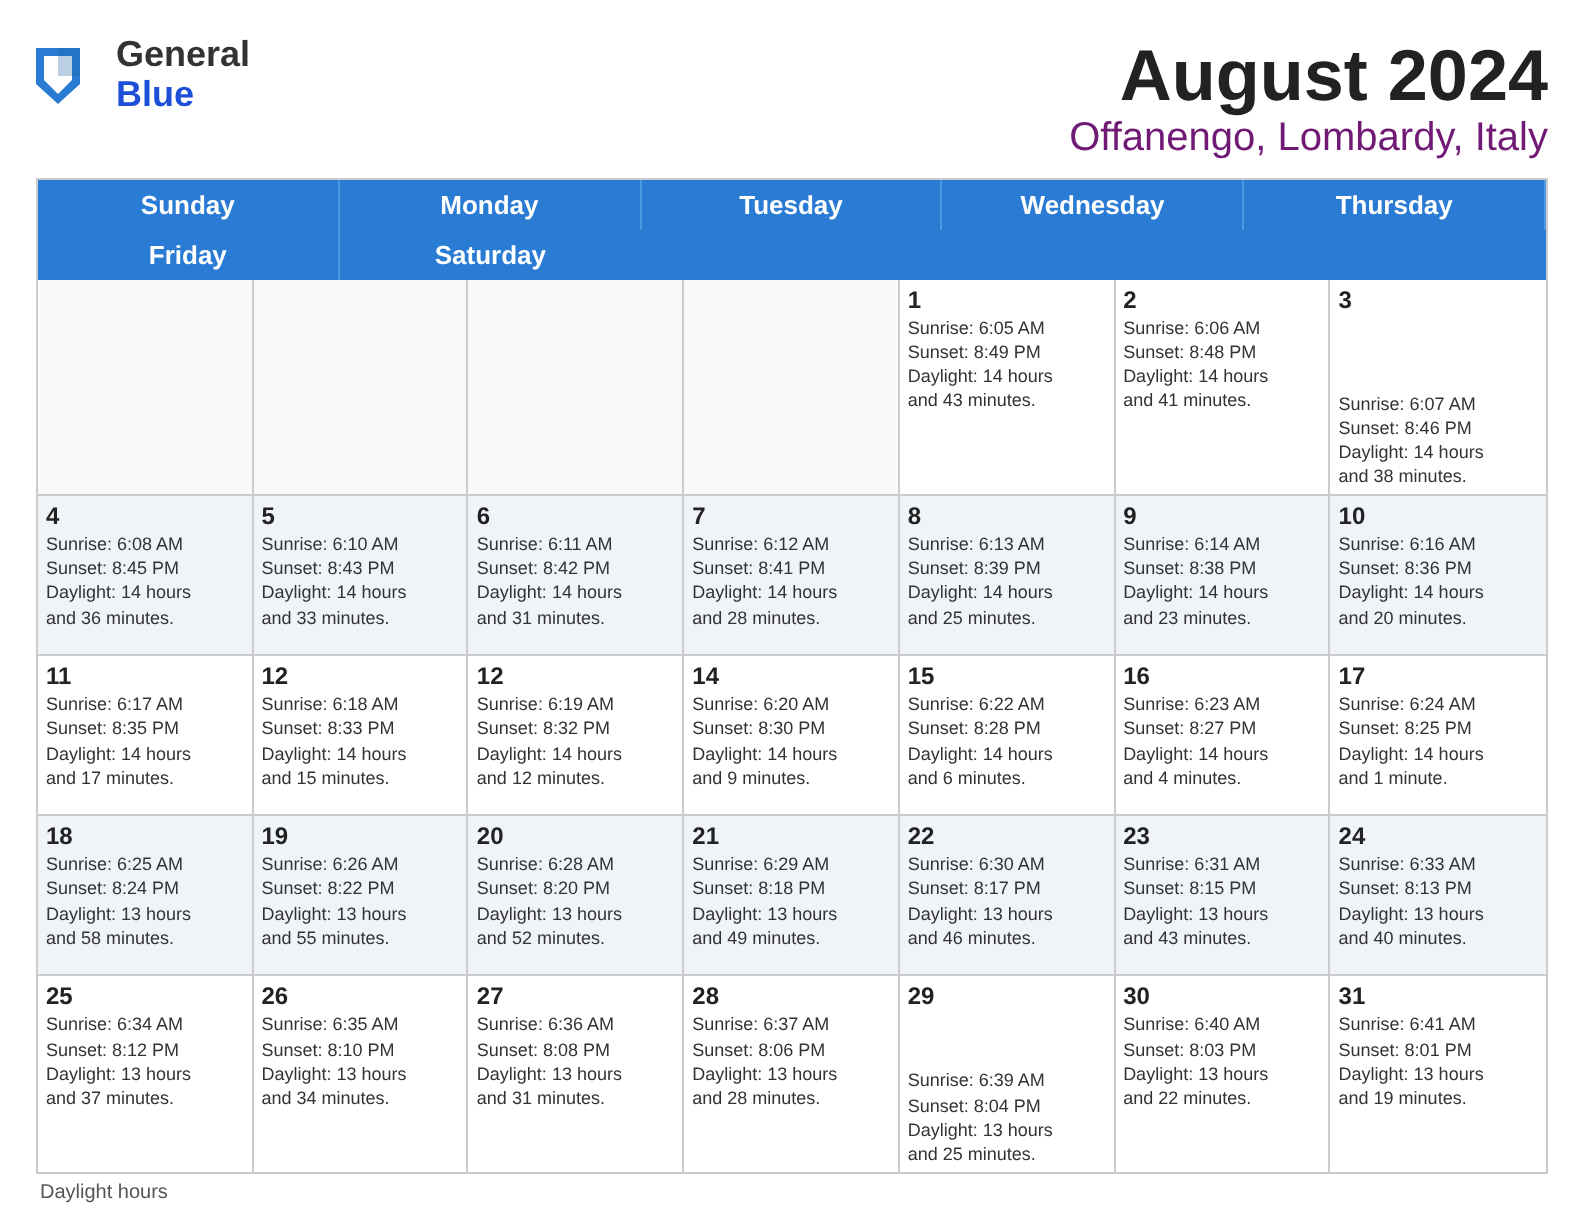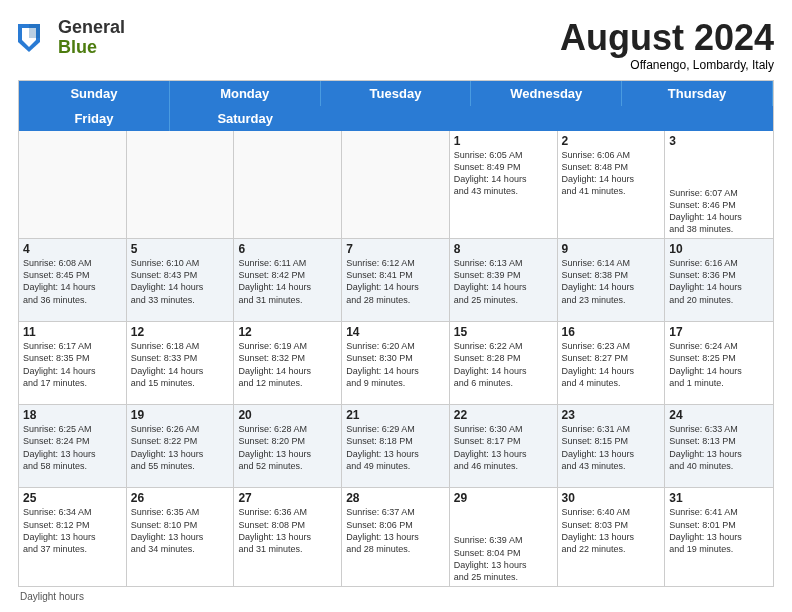--- a/index.html
+++ b/index.html
@@ -34,39 +34,39 @@
       line-height: 1.1;
     }
     .logo-general {
       font-size: 18px;
       font-weight: bold;
       color: #333;
     }
     .logo-blue {
       font-size: 18px;
       font-weight: bold;
-      color: #4d7c0f;
+      color: #1d4ed8;
     }
     .logo-icon {
       width: 22px;
       height: 28px;
       margin-right: 2px;
     }
     .title-block {
       text-align: right;
     }
     .month-title {
       font-size: 36px;
       font-weight: bold;
       color: #222;
       line-height: 1.1;
     }
     .location-title {
-      font-size: 12px;
-      color: #000000;
+      font-size: 20px;
+      color: #701a75;
     }
     .calendar {
       flex: 1;
       display: flex;
       flex-direction: column;
       border: 1px solid #ccc;
     }
     .cal-header-row {
       display: grid;
       grid-template-columns: repeat(5, 1fr);

